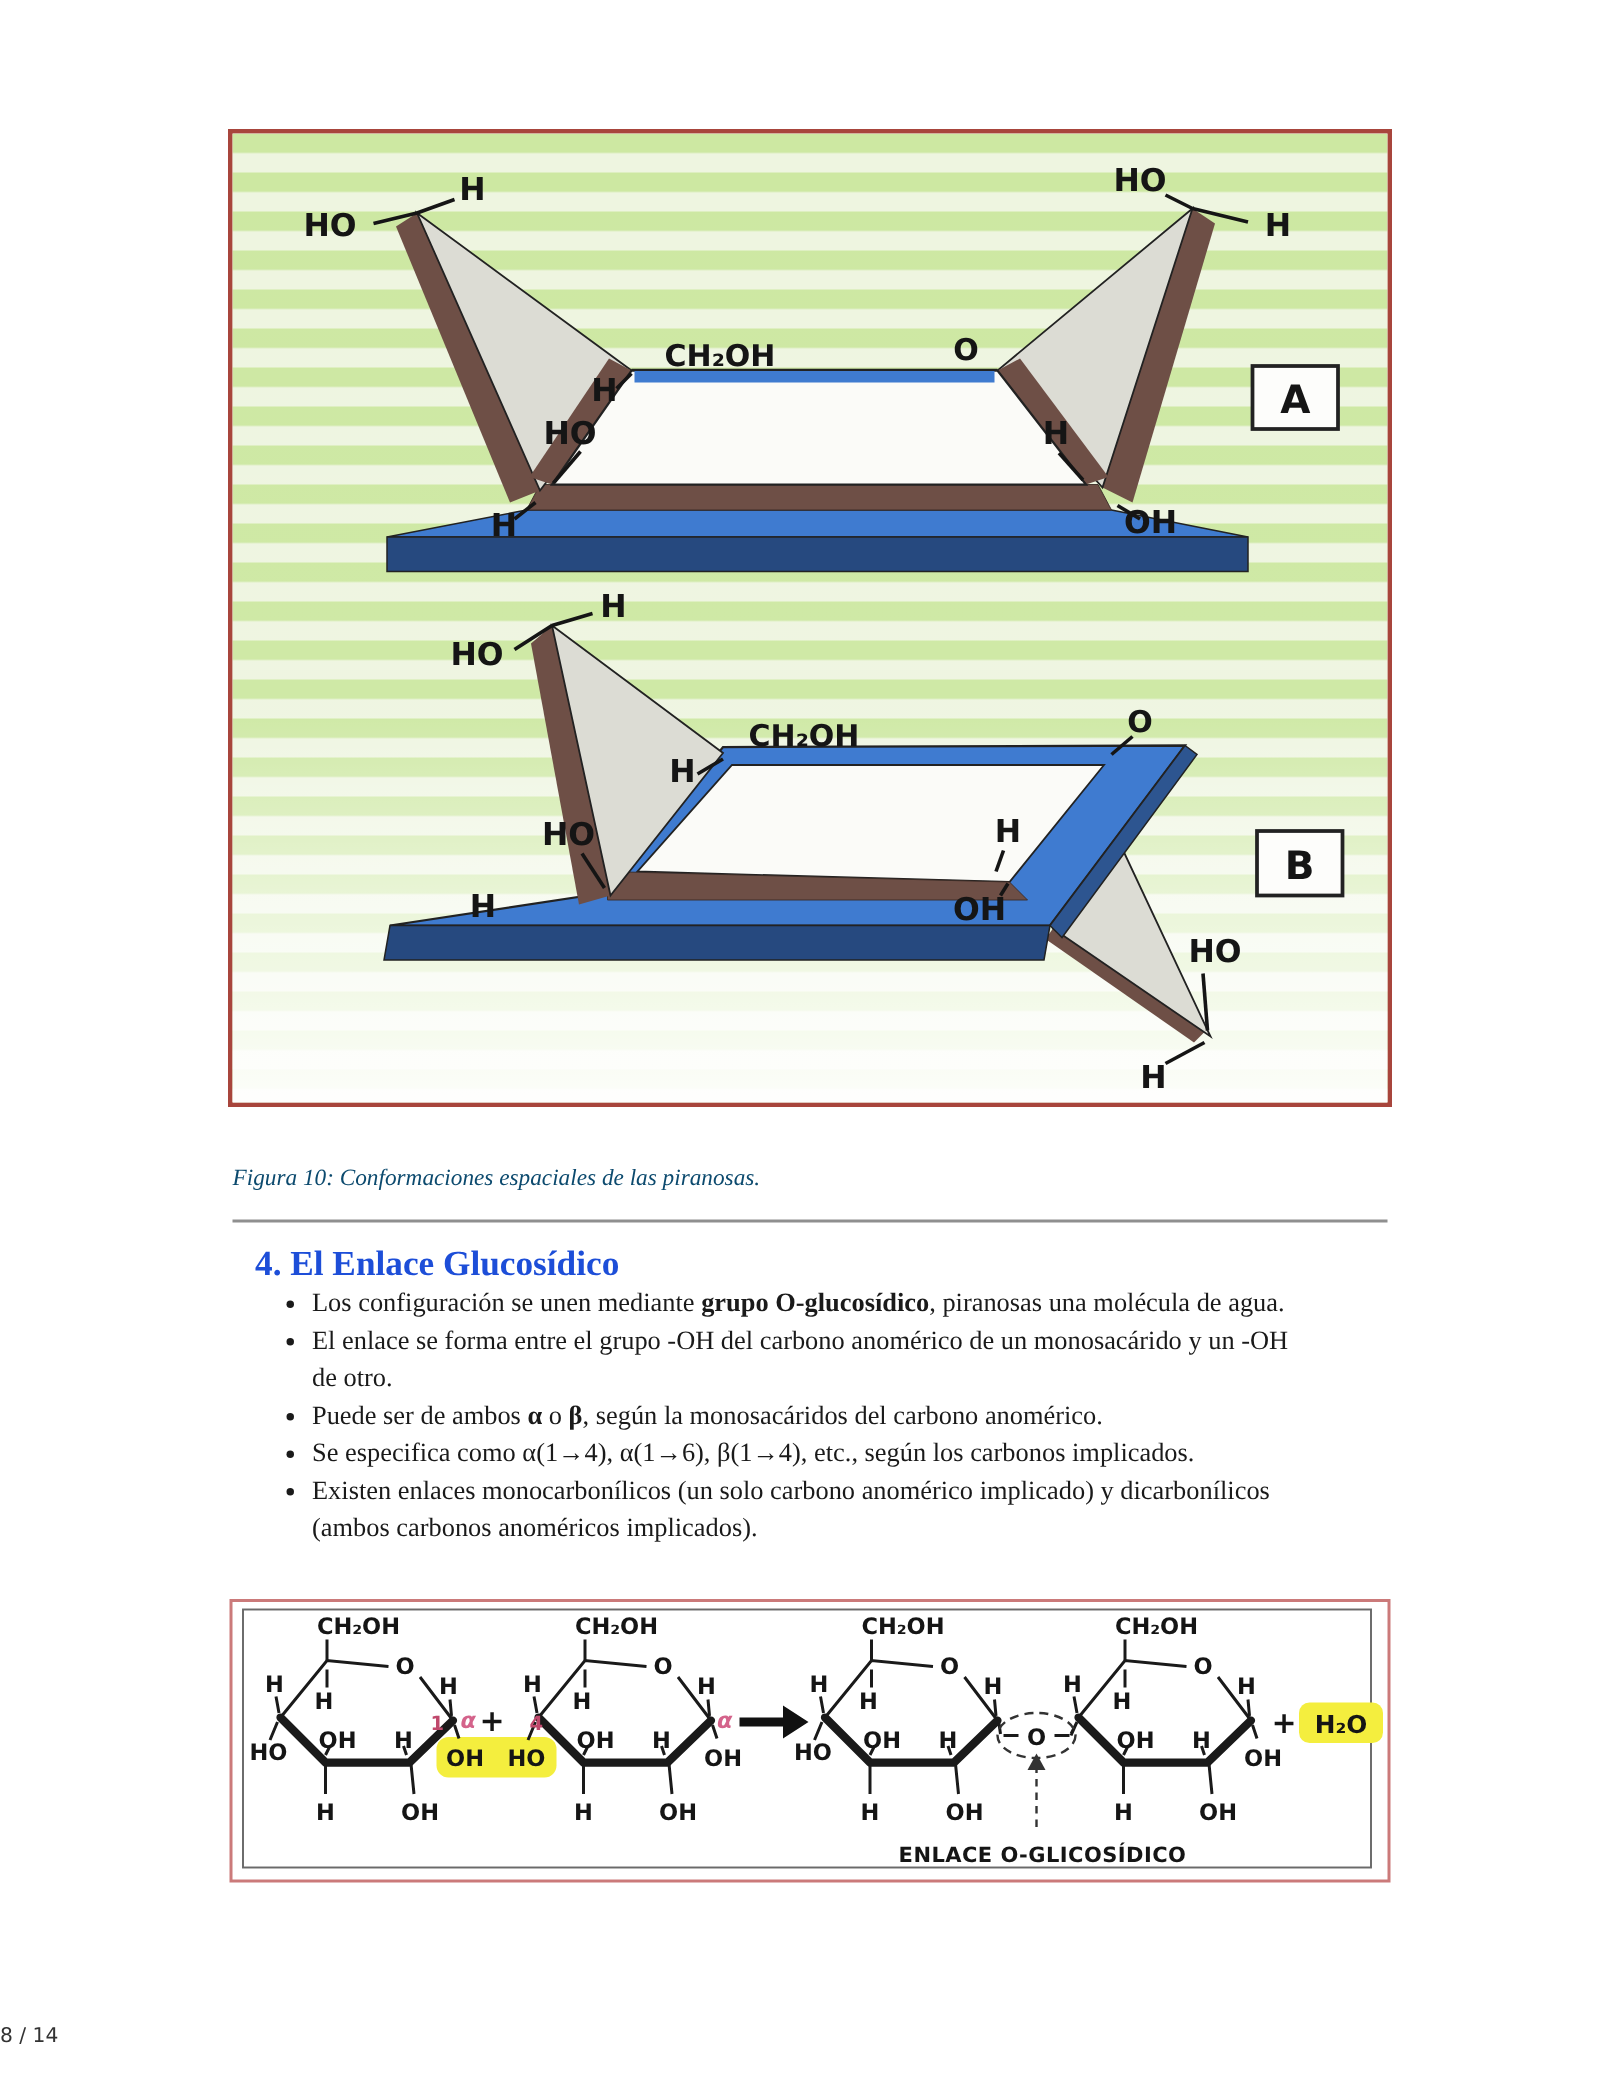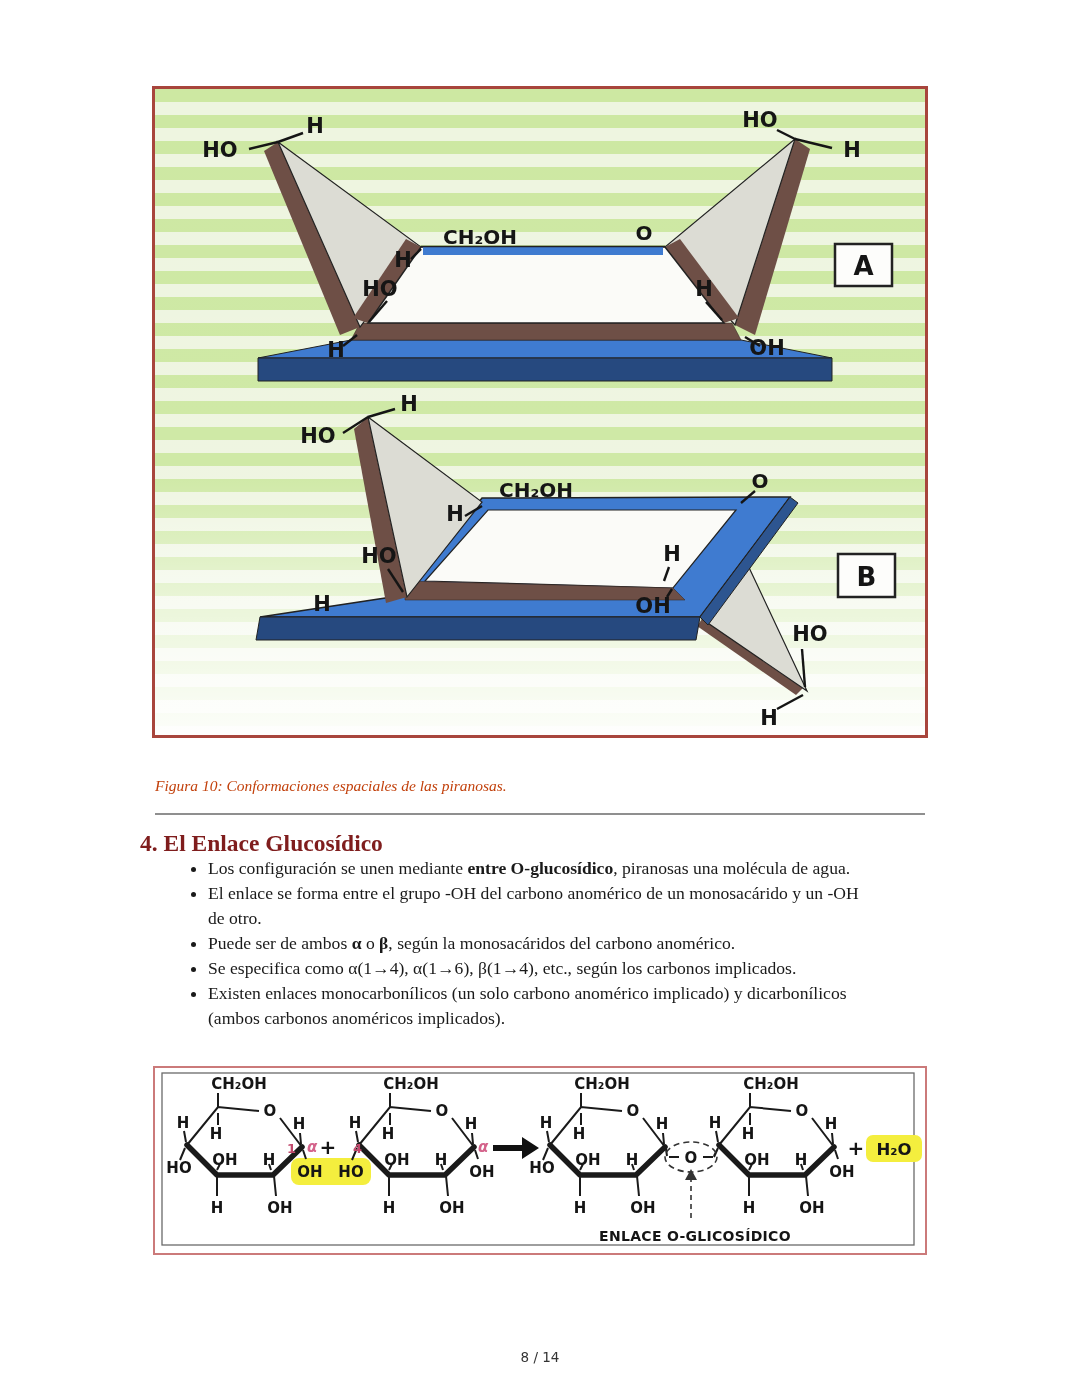--- a/index.html
+++ b/index.html
@@ -1,35 +1,35 @@
 <!DOCTYPE html>
 <html><head>
 <meta charset="utf-8">
 <style>
   html,body { margin:0; padding:0; background:#ffffff; }
   body { width:1080px; height:1397px; position:relative; font-family:"Liberation Serif", serif; color:#1a1a1a; }
 
   .fig1 { position:absolute; left:152px; top:86px; width:770px; height:646px; border:3px solid #a8453c; background:#f5f9ec; }
   .fig1 svg { display:block; }
 
-  .caption { position:absolute; left:155px; top:777px; font-size:15.5px; font-style:italic; color:#c2410c; }
+  .caption { position:absolute; left:155px; top:777px; font-size:15.5px; font-style:italic; color:#0c4a6e; }
 
   .rule { position:absolute; left:155px; top:813px; width:770px; height:2px; background:#8f8f8f; }
 
-  .heading { position:absolute; left:140px; top:830px; font-size:23.5px; font-weight:bold; color:#7f1d1d; }
+  .heading { position:absolute; left:170px; top:830px; font-size:23.5px; font-weight:bold; color:#1d4ed8; }
 
   .bullets { position:absolute; left:178px; top:856px; width:700px; }
   .bullets ul { margin:0; padding-left:30px; list-style:disc outside; }
   .bullets li { font-size:17.6px; line-height:25px; color:#1a1a1a; }
   .bullets b { font-weight:bold; }
 
   .fig2 { position:absolute; left:153px; top:1066px; width:770px; height:185px; border:2px solid #cb7a7a; background:#ffffff; }
   .fig2 svg { display:block; }
 
-  .footer { position:absolute; left:0; top:1349px; width:100%; text-align:center;
+  .footer { position:absolute; left:0; top:1349px; width:100%; text-align:left;
             font-family:"DejaVu Sans", sans-serif; font-size:13.5px; color:#333; }
 
   
   text { font-family:"DejaVu Sans", sans-serif; fill:#151515; }
   .chem  { font-size:15px; font-weight:bold; }
   .big   { font-size:21px; font-weight:bold; }
   .big-sm{ font-size:20px; font-weight:bold; }
   .boxltr{ font-size:26px; font-weight:bold; }
   .redn  { font-size:13px; font-weight:bold; fill:#c0486c; }
   .alpha { font-size:15px; font-weight:bold; font-style:italic; fill:#d4638b; }
@@ -147,21 +147,21 @@
   </g>
 </svg>
 </div>
 
 <div class="caption">Figura 10: Conformaciones espaciales de las piranosas.</div>
 <div class="rule"></div>
 <div class="heading">4. El Enlace Glucosídico</div>
 
 <div class="bullets">
   <ul>
-    <li><span>Los configuración se unen mediante </span><b>entre O-glucosídico</b><span>, piranosas una molécula de agua.</span></li>
+    <li><span>Los configuración se unen mediante </span><b>grupo O-glucosídico</b><span>, piranosas una molécula de agua.</span></li>
     <li><span>El enlace se forma entre el grupo -OH del carbono anomérico de un monosacárido y un -OH de otro.</span></li>
     <li><span>Puede ser de ambos </span><b>α</b><span> o </span><b>β</b><span>, según la monosacáridos del carbono anomérico.</span></li>
     <li><span>Se especifica como α(1→4), α(1→6), β(1→4), etc., según los carbonos implicados.</span></li>
     <li><span>Existen enlaces monocarbonílicos (un solo carbono anomérico implicado) y dicarbonílicos (ambos carbonos anoméricos implicados).</span></li>
   </ul>
 </div>
 
 <div class="fig2">
 <svg width="770" height="185" viewBox="0 0 770 185">
   <defs>

